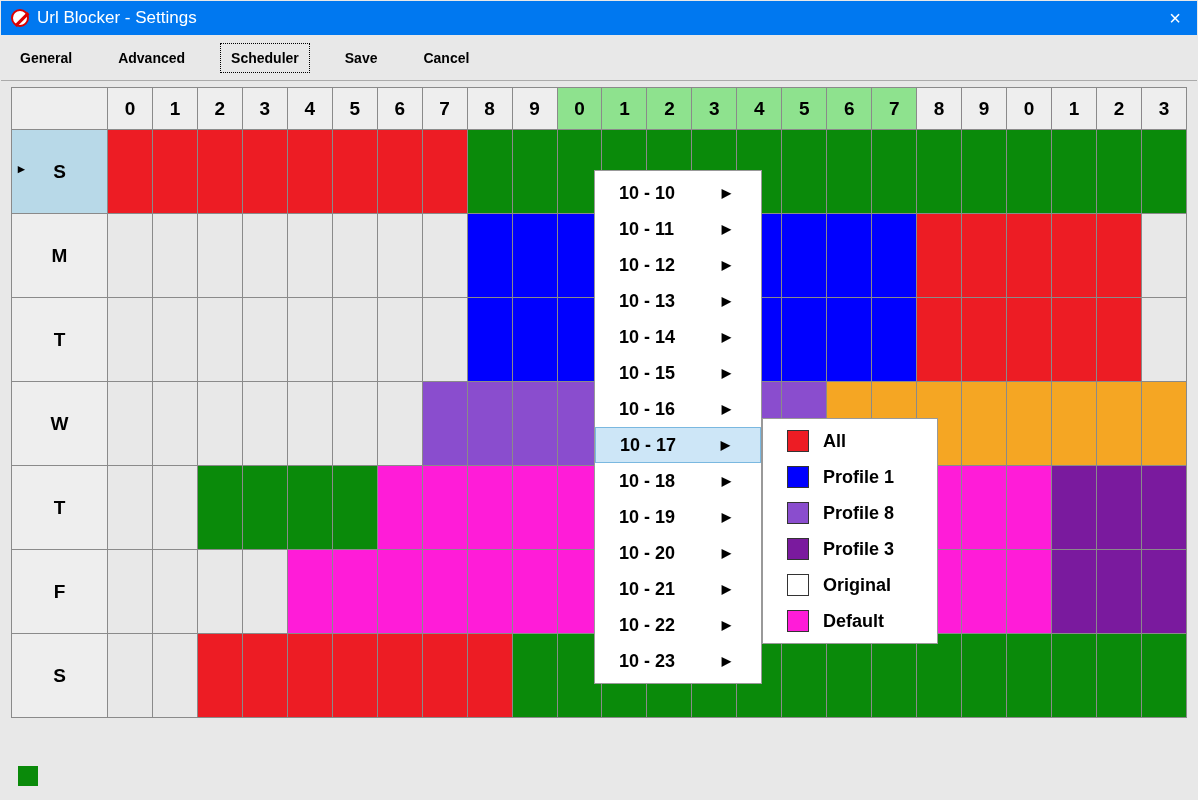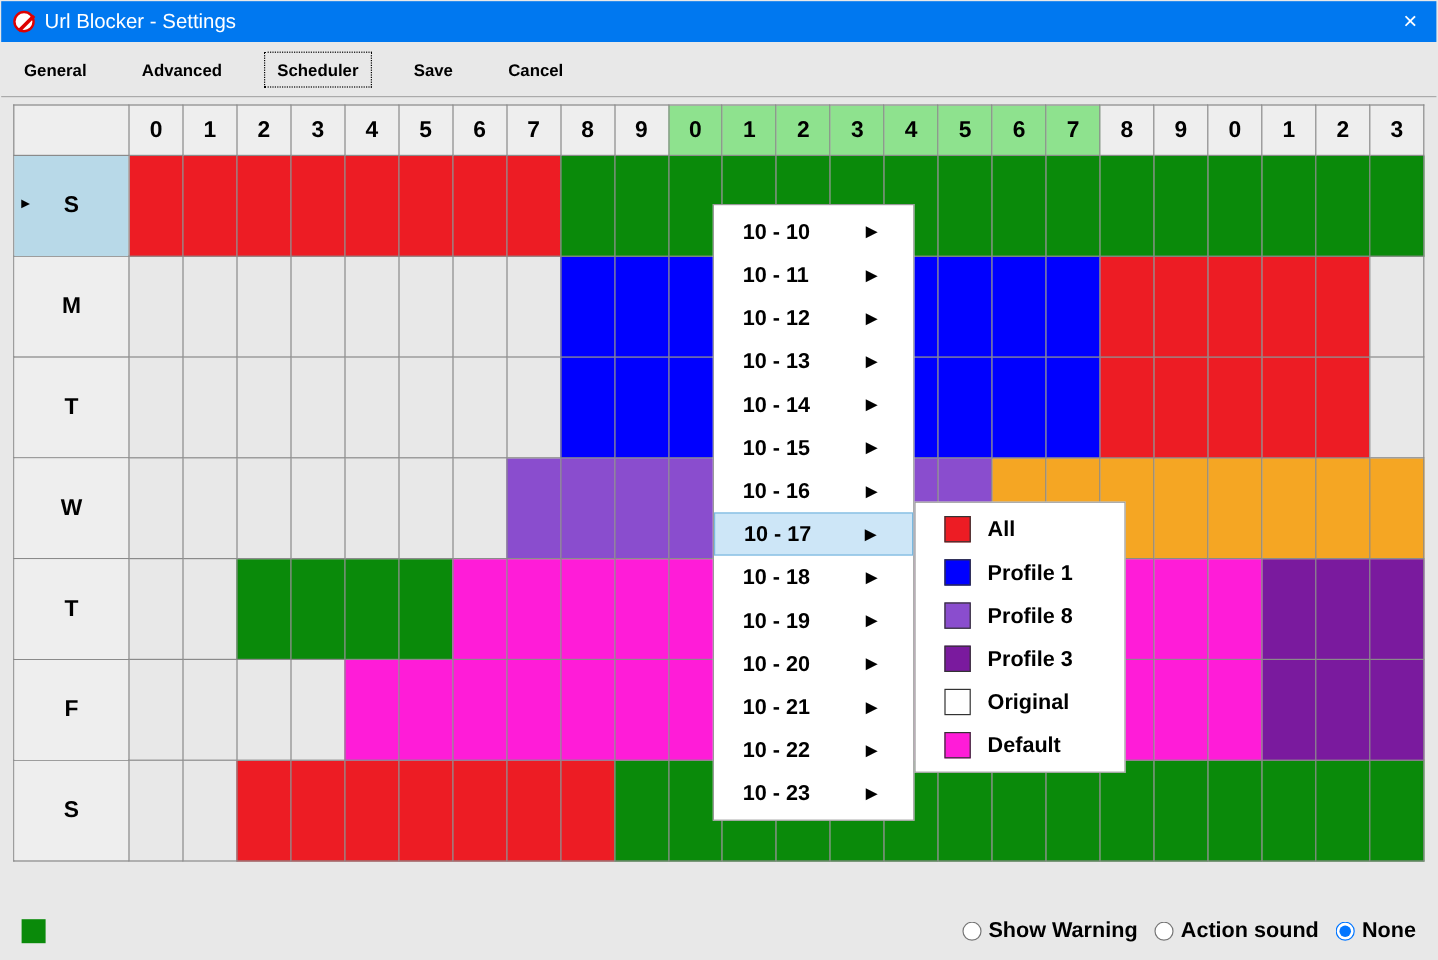--- a/index.html
+++ b/index.html
@@ -356,27 +356,13 @@
       <span>Original</span>
     </div>
     <div class="mi">
       <span class="sw" style="background: rgb(255, 28, 216);"></span>
       <span>Default</span>
     </div>
   </div>
 
 <div class="statusbar">
   <span class="sw" id="status-sw" style="background: rgb(10, 138, 10);"></span>
-  <div class="opts">
-    <label>
-        <input type="radio" name="sopt" style="">
-        <span>Show Warning</span>
-      </label>
-    <label>
-        <input type="radio" name="sopt" style="">
-        <span>Action sound</span>
-      </label>
-    <label>
-        <input type="radio" name="sopt" checked="" style="">
-        <span>None</span>
-      </label>
-  </div>
 </div>
 
 </body></html>

